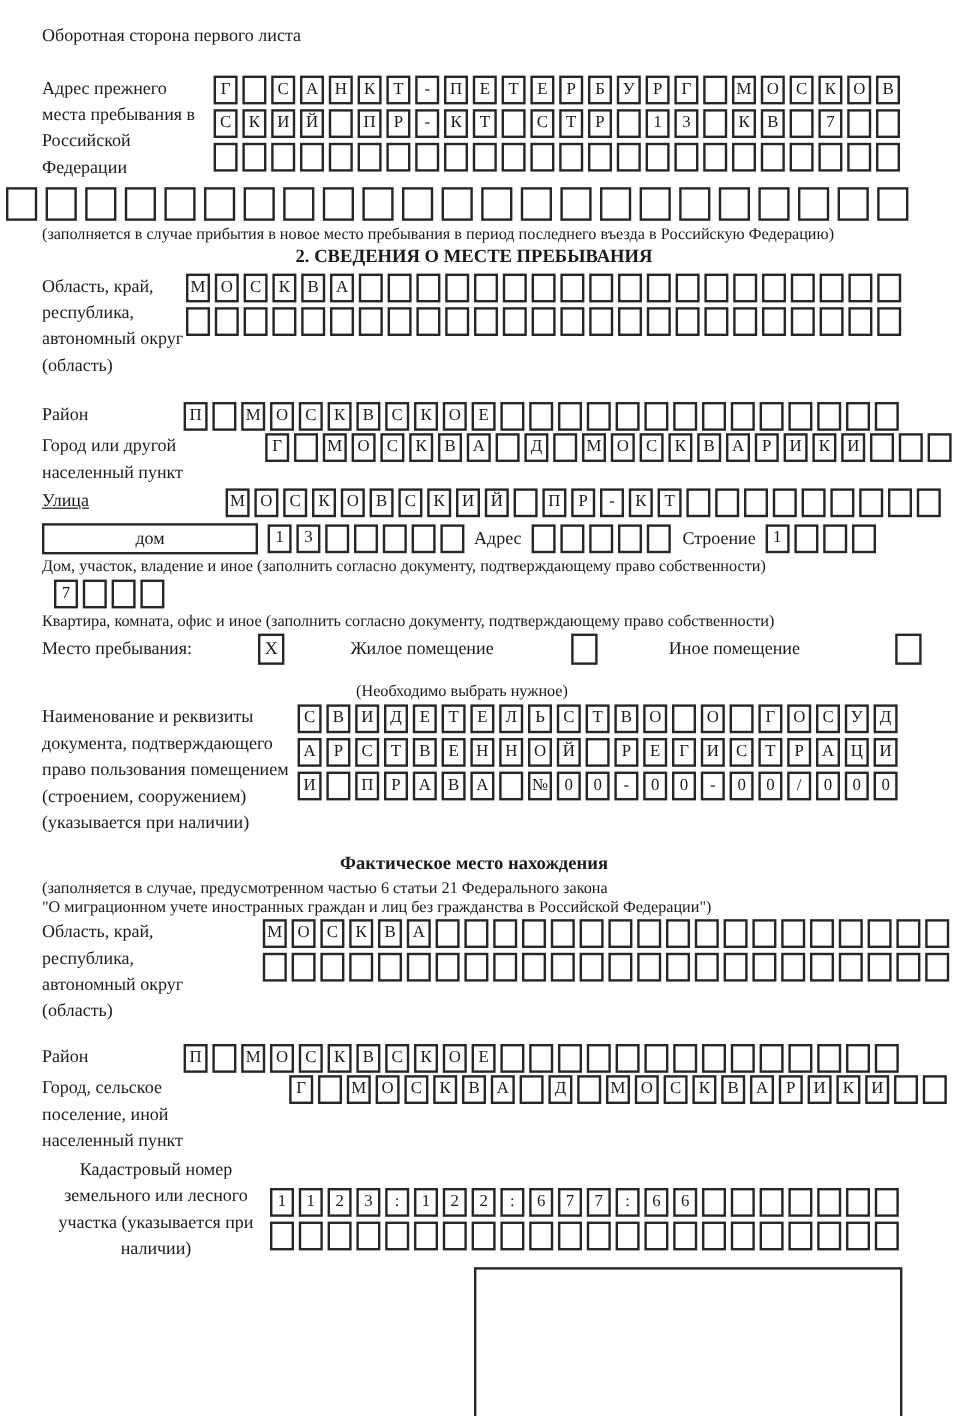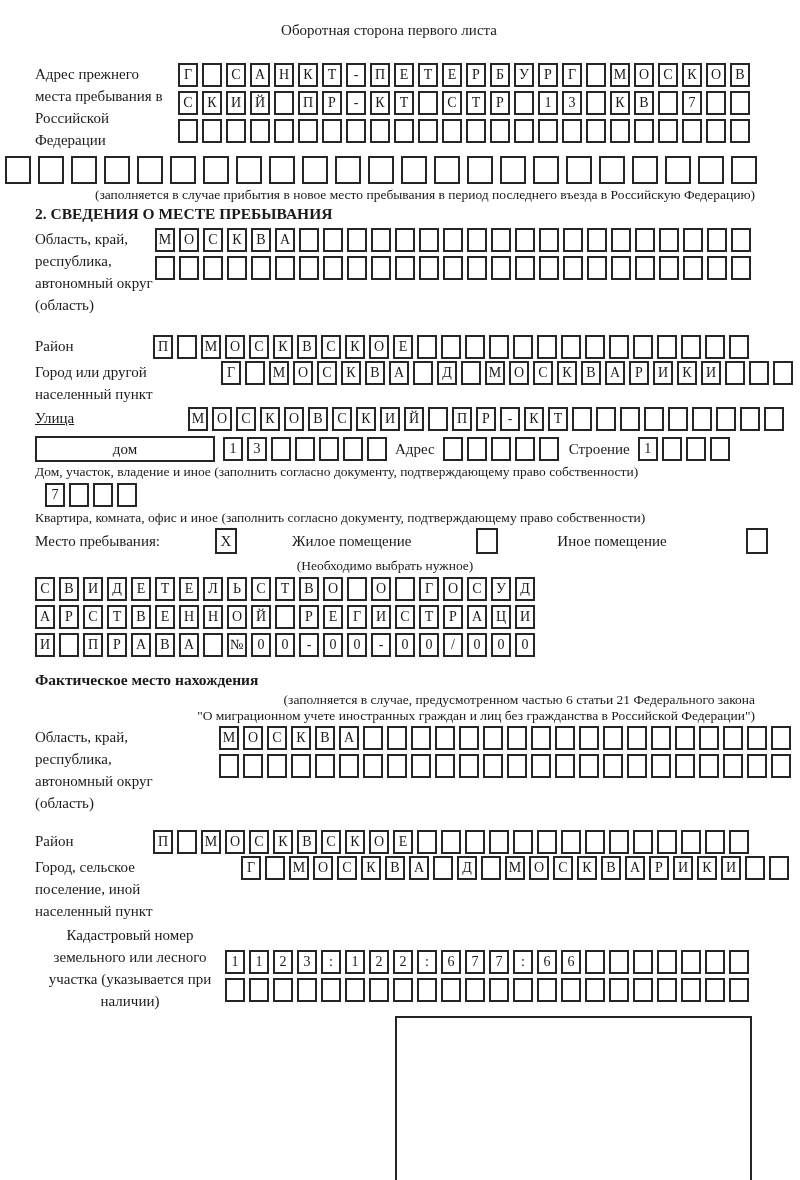--- a/index.html
+++ b/index.html
@@ -1,33 +1,33 @@
 <!DOCTYPE html>
 <html><head>
 <meta charset="utf-8">
 <style>
   html,body{margin:0;padding:0;background:#ffffff;}
   body{width:800px;height:1180px;overflow:hidden;font-family:"Liberation Serif",serif;color:#1a1a1a;}
   .page{padding:22px 45px 0 35px;width:720px;position:relative;}
-  .top-note{text-align:center;font-size:15px;padding-right:12px;}
+  .top-note{text-align:left;font-size:15px;padding-right:12px;}
   
   .cellrow{display:flex;gap:4px;}
   .cell{flex:0 0 20px;width:20px;height:24px;box-sizing:border-box;border:2px solid #262626;
         display:flex;align-items:center;justify-content:center;font-size:14px;line-height:1;background:#fff;}
   .cellrow.big{gap:7px;margin-left:-30px;}
   .cellrow.big .cell{flex:0 0 26px;width:26px;height:28px;}
   .rowstack{display:flex;flex-direction:column;gap:4px;}
   .frow{display:flex;align-items:flex-start;}
   .flabel{font-size:15px;line-height:22px;flex-shrink:0;}
   
   .w143{width:143px;} .w120{width:120px;} .w118{width:118px;} .w110{width:110px;text-decoration:underline;}
   .w213{width:213px;} .w141{width:141px;} .w163{width:163px;} .w190{width:190px;text-align:center;}
   .caption{font-size:13.5px;line-height:16px;}
-  .center{text-align:right;}
-  .h2{font-size:15.5px;font-weight:bold;text-align:left;}
+  .center{text-align:left;}
+  .h2{font-size:15.5px;font-weight:bold;text-align:center;}
   .wbox{box-sizing:border-box;border:2px solid #262626;height:26px;display:flex;align-items:center;justify-content:center;font-size:15px;background:#fff;}
   .chk{flex:0 0 22px;width:22px;height:26px;box-sizing:border-box;border:2px solid #262626;display:flex;align-items:center;justify-content:center;font-size:15px;background:#fff;}
   .inline{display:flex;align-items:center;}
   .stamp-box{box-sizing:border-box;border:2px solid #262626;width:357px;height:174px;background:#fff;}
   .mt2{margin-top:2px;}.mt3{margin-top:3px;}.mt4{margin-top:2px;gap:43px;}.mt5{margin-top:5px;}
   .mt16{margin-top:16px;}.mt19{margin-top:19px;}.mt24{margin-top:24px;}
 </style>
 </head>
 <body>
 
@@ -340,23 +340,24 @@
 
   <div class="inline mt4">
     <div class="flabel">Место пребывания:</div>
     <div class="chk" style="margin-left:12px;">X</div>
     <div class="flabel" style="margin-left:12px;">Жилое помещение</div>
     <div class="chk" style="margin-left:22px;"></div>
     <div class="flabel" style="margin-left:16px;">Иное помещение</div>
     <div class="chk" style="margin-left:36px;"></div>
     <div class="flabel" style="margin-left:32px;">Организация</div>
   </div>
-  <div class="caption" style="width:360px;margin-left:170px;text-align:center;margin-top:4px;">(Необходимо выбрать нужное)</div>
+  <div class="caption" style="width:360px;margin-left:170px;text-align:center;margin-top:14px;">(Необходимо выбрать нужное)</div>
 
   <div class="frow mt3">
+    <div class="flabel w213">Наименование и реквизиты документа, подтверждающего право пользования помещением (строением, сооружением) (указывается при наличии)</div>
     <div class="rowstack">
       <div class="cellrow">
           <span class="cell">С</span>
           <span class="cell">В</span>
           <span class="cell">И</span>
           <span class="cell">Д</span>
           <span class="cell">Е</span>
           <span class="cell">Т</span>
           <span class="cell">Е</span>
           <span class="cell">Л</span>

